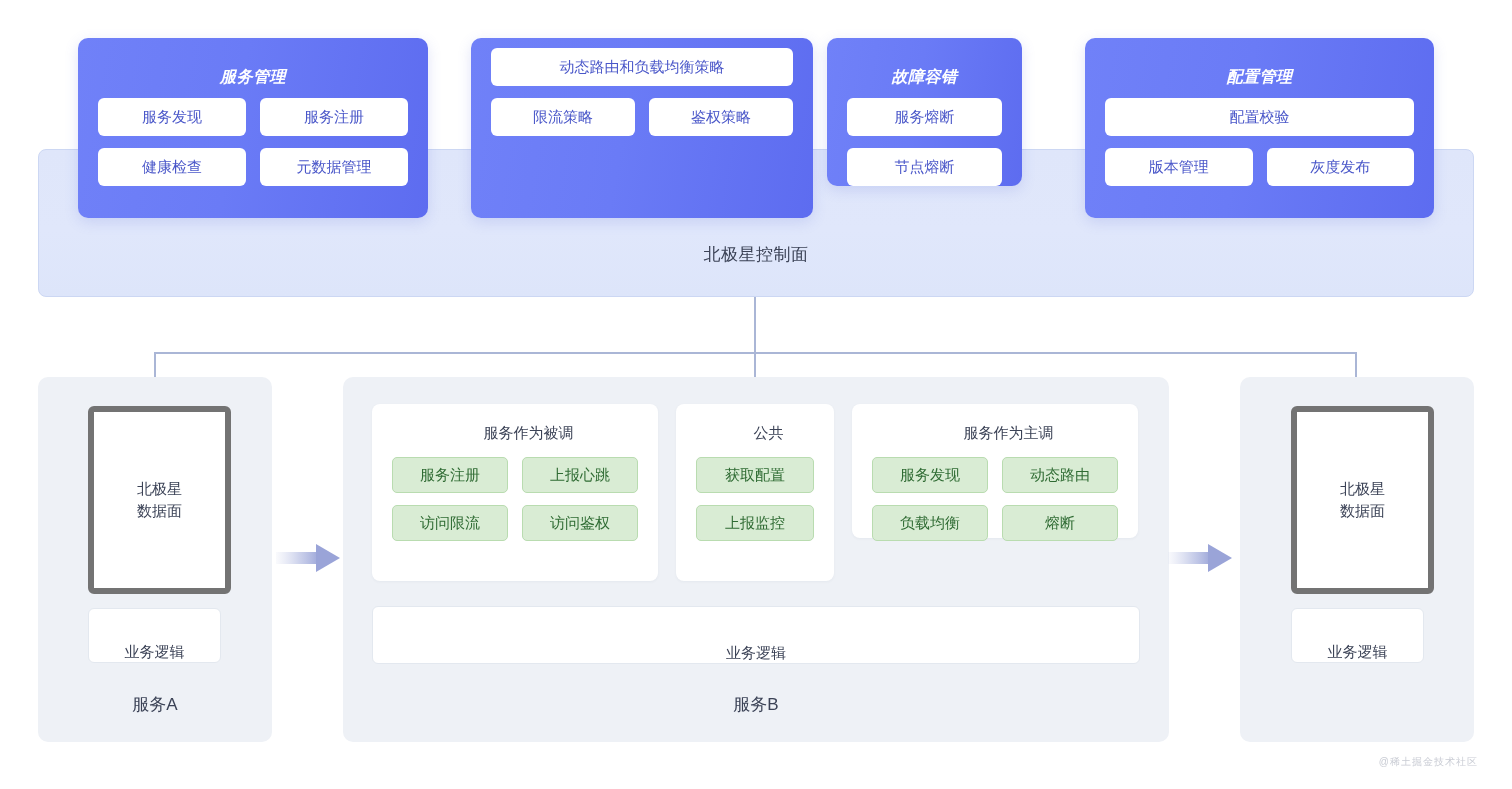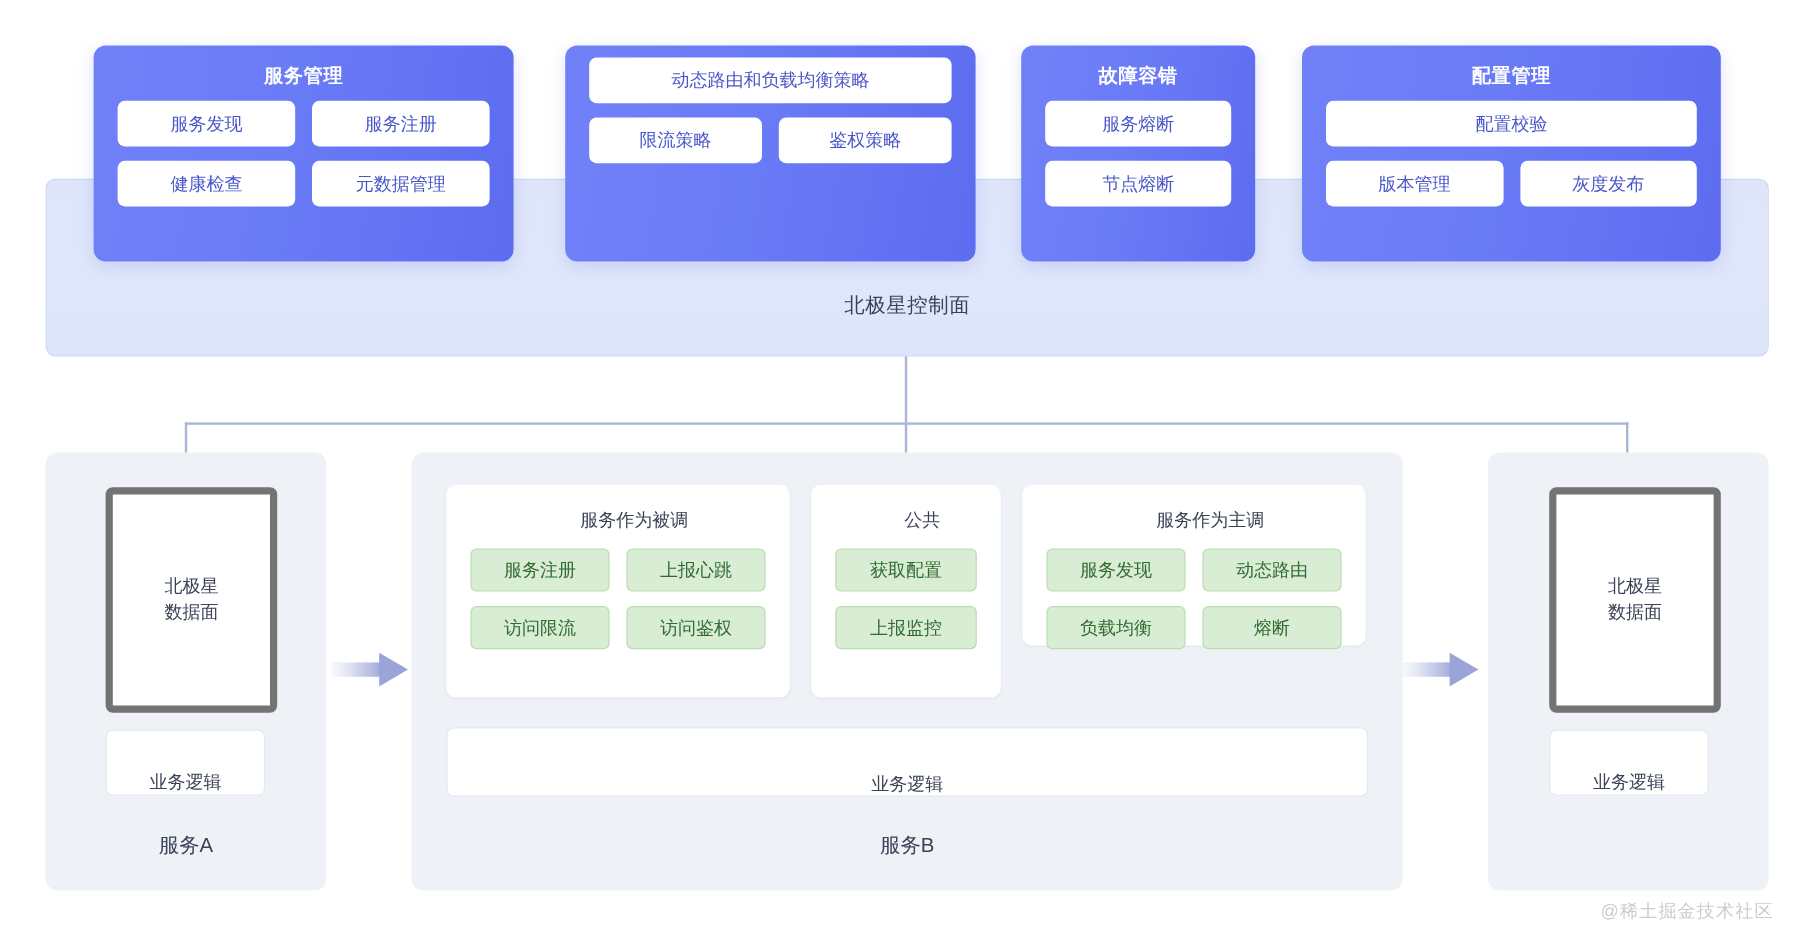--- a/index.html
+++ b/index.html
@@ -24,34 +24,34 @@
 
   
   .panel{
     position:absolute;top:38px;
     background:linear-gradient(100deg,#7081f8 0%,#6a7bf6 45%,#5d6cf0 100%);
     border-radius:10px;box-sizing:border-box;
     box-shadow:0 4px 14px rgba(86,104,214,.18);
   }
   .panel-title{
     text-align:center;color:#ffffff;font-size:16px;font-weight:bold;
-    margin-top:15px;letter-spacing:.5px;
+    margin-top:29px;letter-spacing:.5px;font-style:italic;
   }
   .panel-rows{padding:10px 20px 0 20px;}
   .prow{display:flex;gap:14px;margin-bottom:12px;}
   .pill{
     flex:1;background:#ffffff;border-radius:6px;height:38px;
     display:flex;align-items:center;justify-content:center;
     color:#4a57c9;font-size:15px;white-space:nowrap;
   }
   .pill.wide{flex:1 1 100%;}
 
   #panel-service  {left:78px; width:350px; height:180px;}
   #panel-traffic  {left:471px;width:342px; height:180px;}
-  #panel-fault    {left:851px;width:195px; height:180px;}
+  #panel-fault    {left:827px;width:195px; height:148px;}
   #panel-config   {left:1085px;width:349px;height:180px;}
 
   
   .conn{position:absolute;background:#aab6d6;}
   .conn-h{left:154px;top:352px;width:1203px;height:2px;}
   .conn-v-left{left:154px;top:352px;width:2px;height:62px;}
   .conn-v-mid{left:754px;top:297px;width:2px;height:110px;}
   .conn-v-right{left:1355px;top:352px;width:2px;height:62px;}
 
   
@@ -107,21 +107,21 @@
   }
 
   
   .arrow{position:absolute;}
   #arrow-ab{left:276px;top:538px;}
   #arrow-bc{left:1168px;top:538px;}
 
   
   .watermark{
     position:absolute;right:34px;bottom:20px;
-    color:#c9ccd4;font-size:15px;letter-spacing:1px;margin-left:12px;
+    color:#c9ccd4;font-size:10px;letter-spacing:1px;margin-left:12px;
   }
 </style>
 </head>
 <body>
 
 <div id="stage">
 
   <div class="cp-band"></div>
   <div class="cp-band-label">北极星控制面</div>
 

